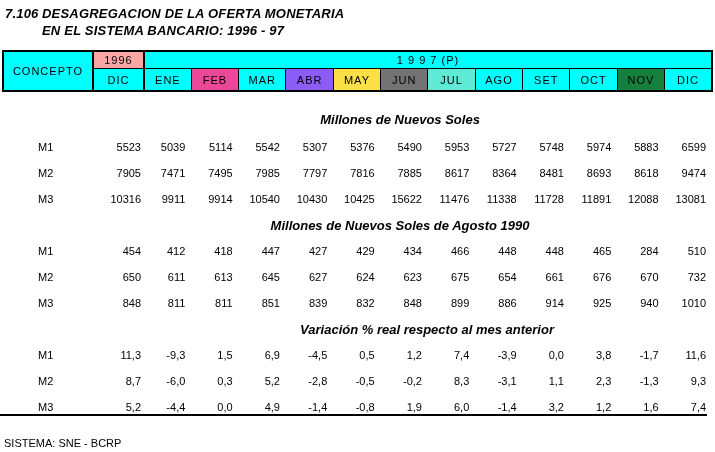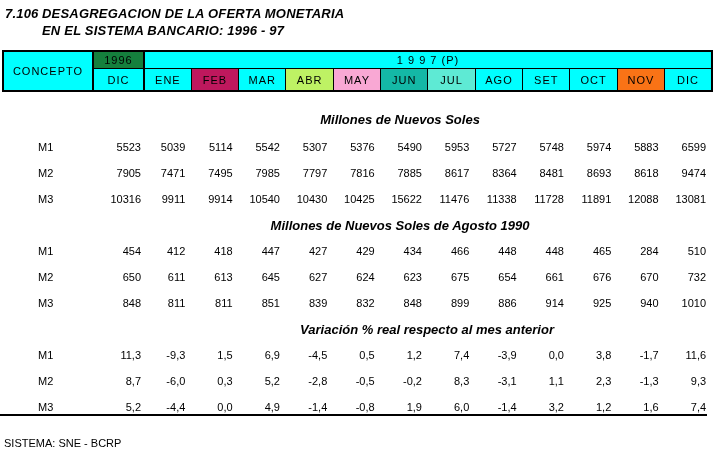--- a/index.html
+++ b/index.html
@@ -65,36 +65,36 @@
       <col class="c-m">
         <col class="c-m">
         <col class="c-m">
         <col class="c-m">
         <col class="c-m">
         <col class="c-m">
     </colgroup>
     <tbody>
       <tr class="r1">
         <th class="thick-r" rowspan="2" style="background: rgb(0, 255, 255);">CONCEPTO</th>
-        <th class="thick-r" style="background: #15803d; margin-top: 28px;">1996</th>
+        <th class="thick-r" style="background: #fca5a5; margin-top: 28px;">1996</th>
         <th colspan="12" style="background: rgb(0, 255, 255);">1 9 9 7 (P)</th>
       </tr>
       <tr class="r2" id="months-row">
         <th class="thick-r" style="background: rgb(0, 255, 255);">DIC</th>
       <th style="background: rgb(0, 255, 255);">ENE</th>
-          <th style="background: #be185d;">FEB</th>
+          <th style="background: #ec4899;">FEB</th>
           <th style="background: rgb(0, 255, 255);">MAR</th>
-          <th style="background: #bef264;">ABR</th>
-          <th style="background: #f9a8d4;">MAY</th>
-          <th style="background: #14b8a6;">JUN</th>
+          <th style="background: #8b5cf6;">ABR</th>
+          <th style="background: #fde047;">MAY</th>
+          <th style="background: #737373;">JUN</th>
           <th style="background: #5eead4;">JUL</th>
           <th style="background: rgb(0, 255, 255);">AGO</th>
           <th style="background: rgb(0, 255, 255);">SET</th>
           <th style="background: rgb(0, 255, 255);">OCT</th>
-          <th style="background: #f97316;">NOV</th>
+          <th style="background: #15803d;">NOV</th>
           <th style="background: rgb(0, 255, 255);">DIC</th>
         </tr>
     </tbody>
   </table>
 
   <table class="data">
     <colgroup>
       <col class="c-concept">
         <col class="c-y96">
       <col class="c-m">

